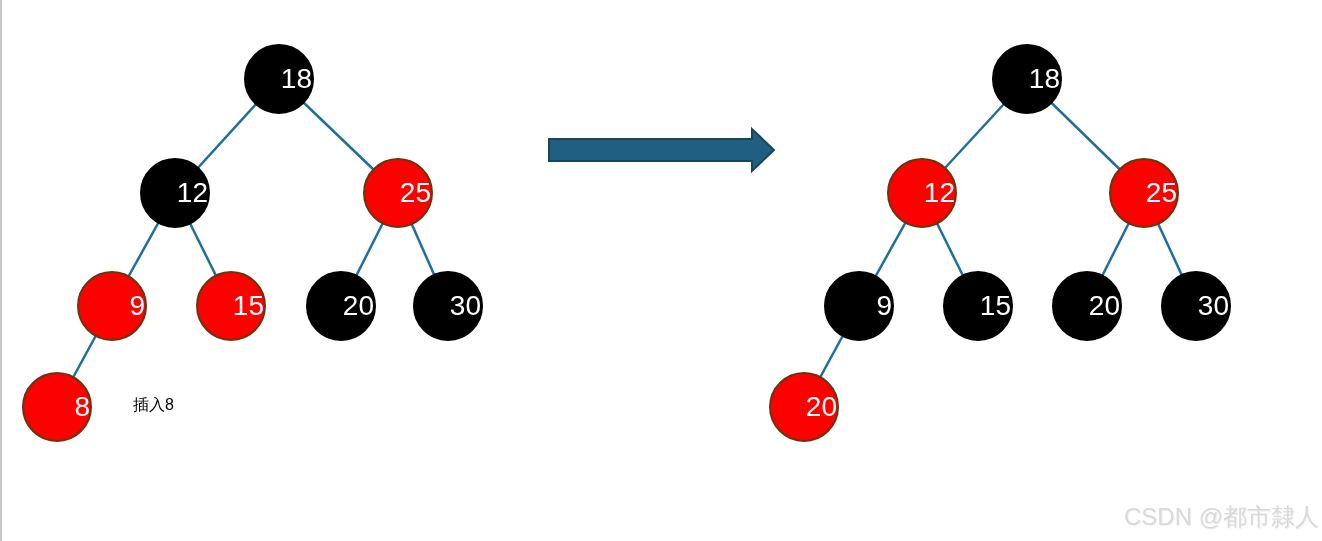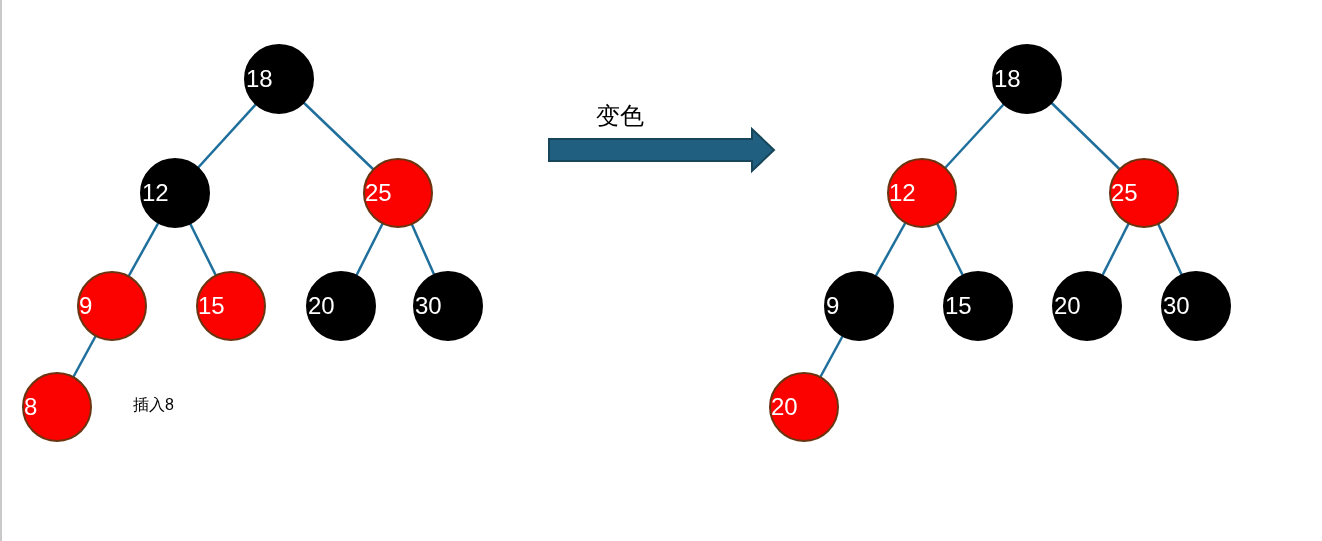--- a/index.html
+++ b/index.html
@@ -36,23 +36,23 @@
     stroke-width: 2.5;
   }
   .node {
     position: absolute;
     width: 70px;
     height: 70px;
     border-radius: 50%;
     box-sizing: border-box;
     display: flex;
     align-items: center;
-    justify-content: flex-start;
+    justify-content: flex-end;
     color: var(--node-text, #ffffff);
-    font-size: 24px;
+    font-size: 28px;
     line-height: 1;
   }
   .node.red {
     background: var(--red-fill, #fb0200);
     border: 2px solid var(--red-border, #6b3410);
   }
   .node.black {
     background: var(--black-fill, #000000);
     border: 2px solid var(--black-fill, #000000);
   }
@@ -116,24 +116,24 @@
       <line x1="922" y1="193" x2="978" y2="306"></line>
       <line x1="1144" y1="193" x2="1087" y2="306"></line>
       <line x1="1144" y1="193" x2="1196" y2="306"></line>
       <line x1="859" y1="306" x2="804" y2="407"></line>
     </svg>
 
   <svg class="arrow-svg" viewBox="0 0 1322 541" xmlns="http://www.w3.org/2000/svg">
     <polygon points="549,139 752,139 752,129 774,150 752,171 752,161 549,161"></polygon>
   </svg>
 
-  <div class="arrow-label">变色</div>
 
   <div class="insert-label">插入8</div>
 
+  <div class="watermark">CSDN @都市隸人</div>
 
 <div class="node black" style="left: 244px; top: 44px;">
       <span>18</span>
     </div>
     <div class="node black" style="left: 140px; top: 158px;">
       <span>12</span>
     </div>
     <div class="node red" style="left: 363px; top: 158px;">
       <span>25</span>
     </div>

